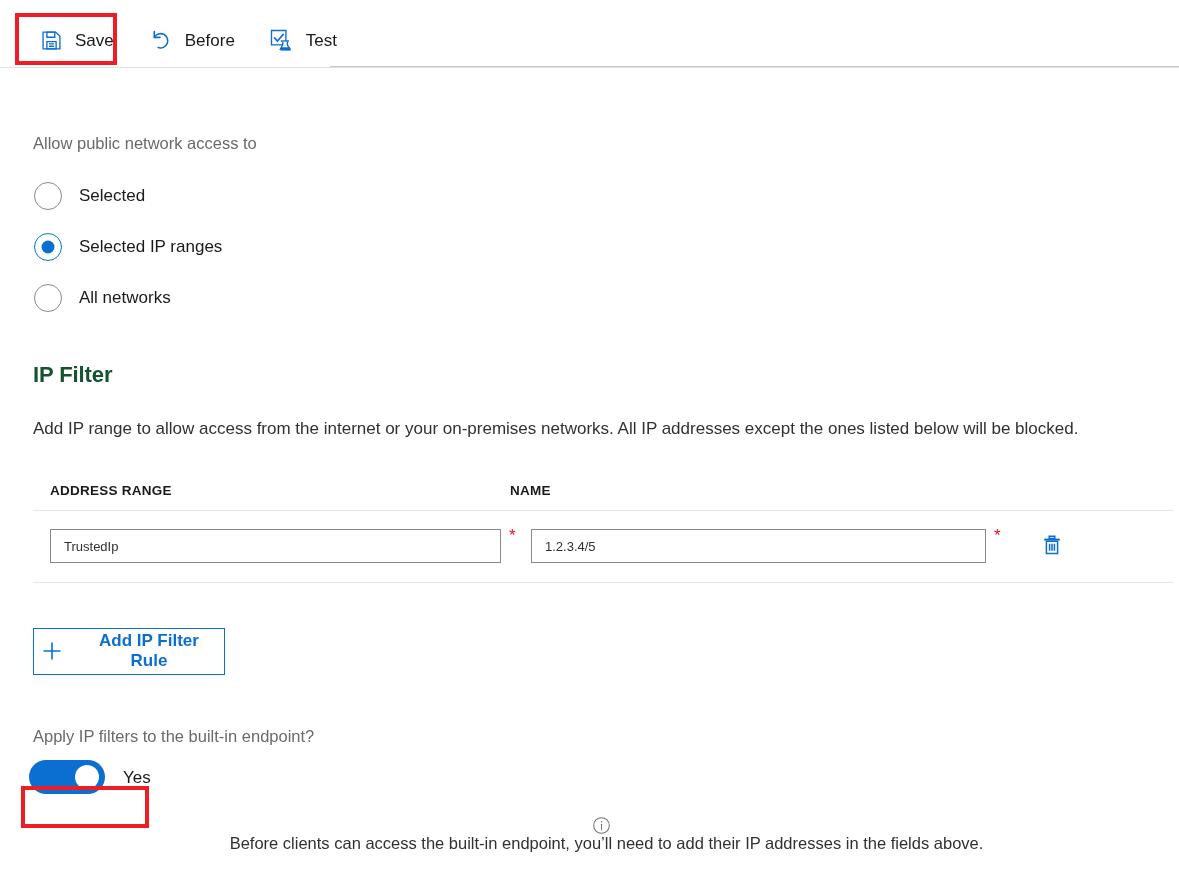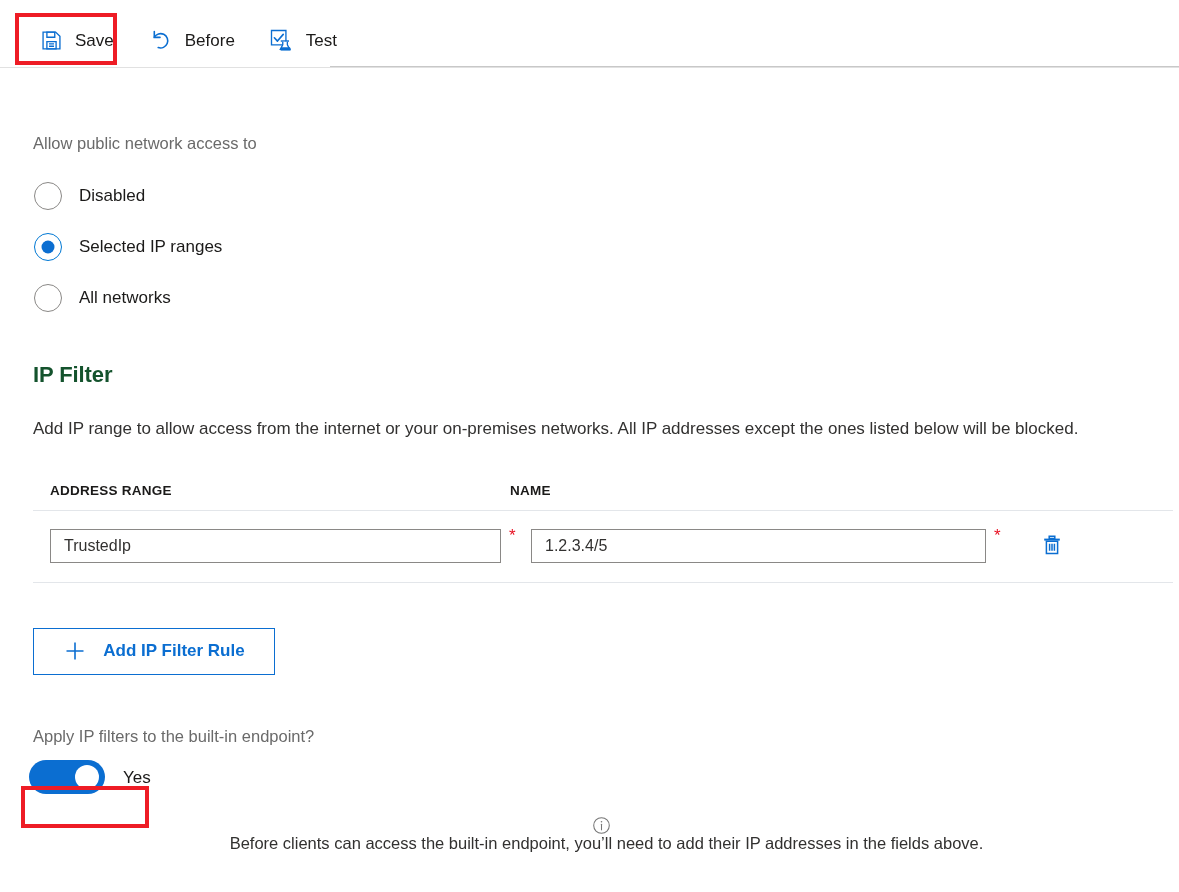--- a/index.html
+++ b/index.html
@@ -173,21 +173,21 @@
     display: flex;
     align-items: center;
   }
   .cell-name { width: 481px; }
   .cell-range { width: 481px; }
   .txt-input {
     height: 34px;
     border: 1px solid #8a8886;
     background: #ffffff;
     font-family: "Liberation Sans", sans-serif;
-    font-size: 16px;
+    font-size: 13px;
     color: #323130;
     padding: 0 10px 0 13px;
     outline: none;
   }
   .txt-input.name-input { width: 451px; }
   .txt-input.range-input { width: 455px; }
   .req-star {
     color: #e81123;
     font-size: 17px;
     margin-left: 8px;
@@ -205,21 +205,21 @@
     align-items: center;
     justify-content: center;
   }
 
   
   .add-btn {
     margin-top: 45px;
     display: flex;
     align-items: center;
     justify-content: center;
-    width: 242px;
+    width: 192px;
     height: 47px;
     background: #ffffff;
     border: 1px solid #0b6ed1;
     cursor: pointer;
     font-family: "Liberation Sans", sans-serif;
     font-size: 17px;
     font-weight: bold;
     color: #0b6ed1;
   }
   .add-btn .plus {
@@ -334,21 +334,21 @@
 </div>
 
 <div class="content">
 
   <div class="section-label">Allow public network access to</div>
 
   <div class="radio-group">
 
     <div class="radio-row">
       <span class="radio-mark"></span>
-      <span class="radio-label">Disabled</span>
+      <span class="radio-label">Selected</span>
     </div>
 
     <div class="radio-row checked">
       <span class="radio-mark"></span>
       <span class="radio-label">Selected IP ranges</span>
     </div>
 
     <div class="radio-row">
       <span class="radio-mark"></span>
       <span class="radio-label">All networks</span>

